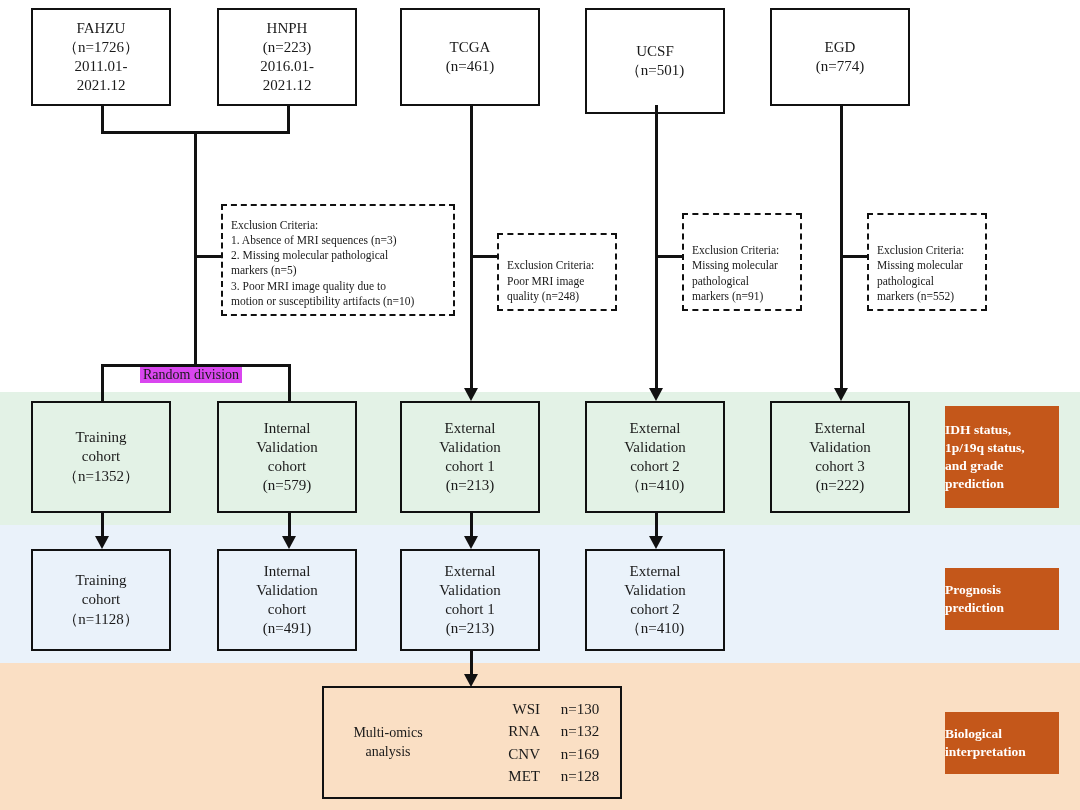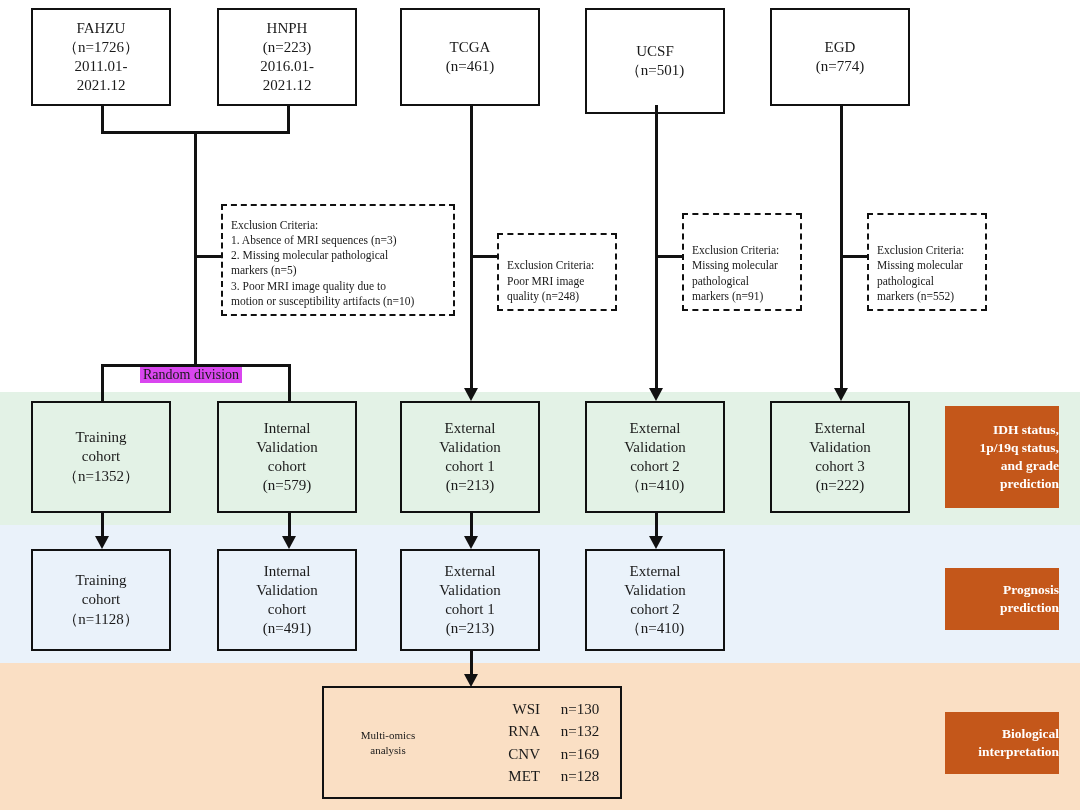--- a/index.html
+++ b/index.html
@@ -62,21 +62,21 @@
   .dashed .ln { display: block; }
 
   
   .tag {
     position: absolute;
     box-sizing: border-box;
     background: #c4571a;
     color: #ffffff;
     display: flex;
     flex-direction: column;
-    align-items: flex-end;
+    align-items: flex-start;
     justify-content: center;
     text-align: center;
     font-size: 13.5px;
     line-height: 1.32;
     font-weight: bold;
     z-index: 6;
   }
   .tag .ln { display: block; white-space: nowrap; }
 
   
@@ -116,21 +116,21 @@
     background: transparent;
     display: flex;
     flex-direction: row;
     align-items: center;
     z-index: 5;
     color: #1a1a1a;
   }
   .omics-title {
     width: 150px;
     text-align: center;
-    font-size: 11px;
+    font-size: 14px;
     line-height: 1.3;
   }
   .omics-title .ln { display: block; }
   .omics-rows {
     flex: 1;
     display: flex;
     flex-direction: column;
     font-size: 15px;
     line-height: 1.48;
     padding-left: 6px;

